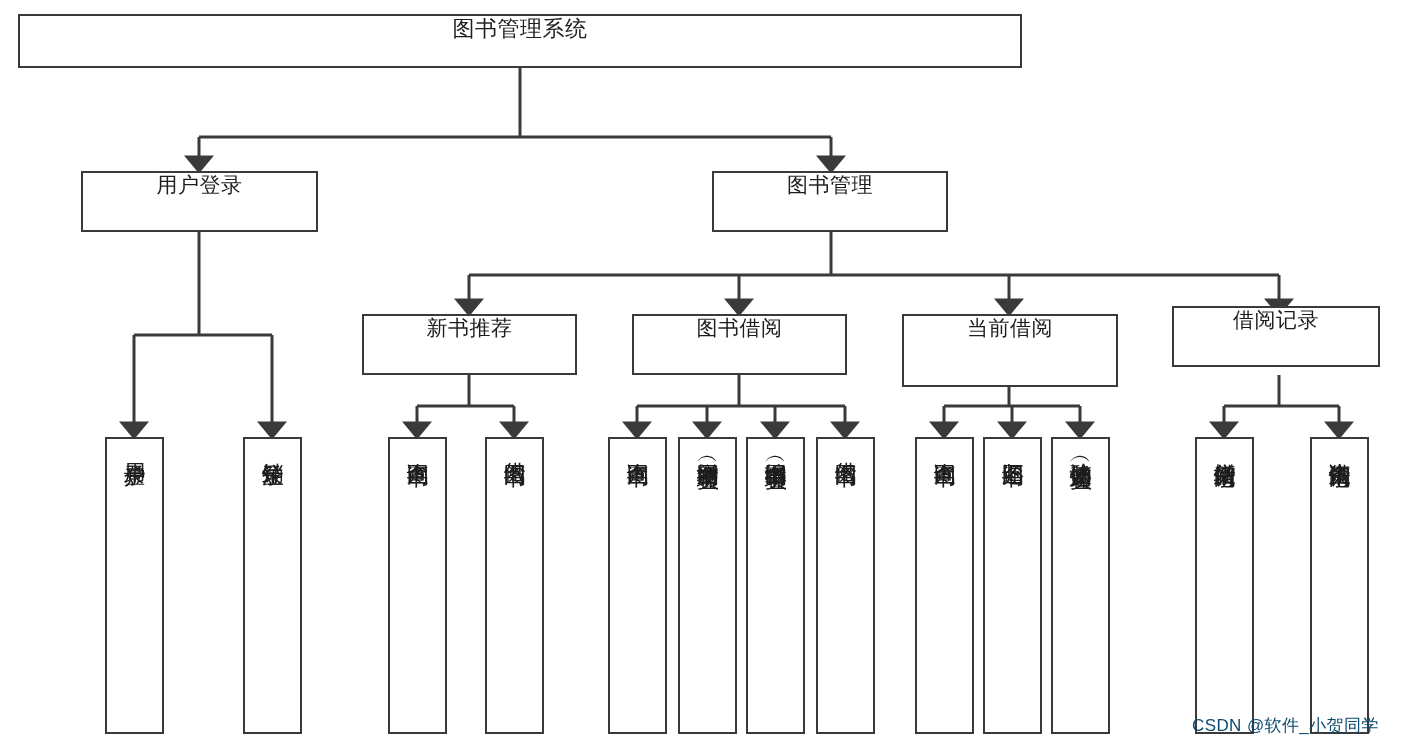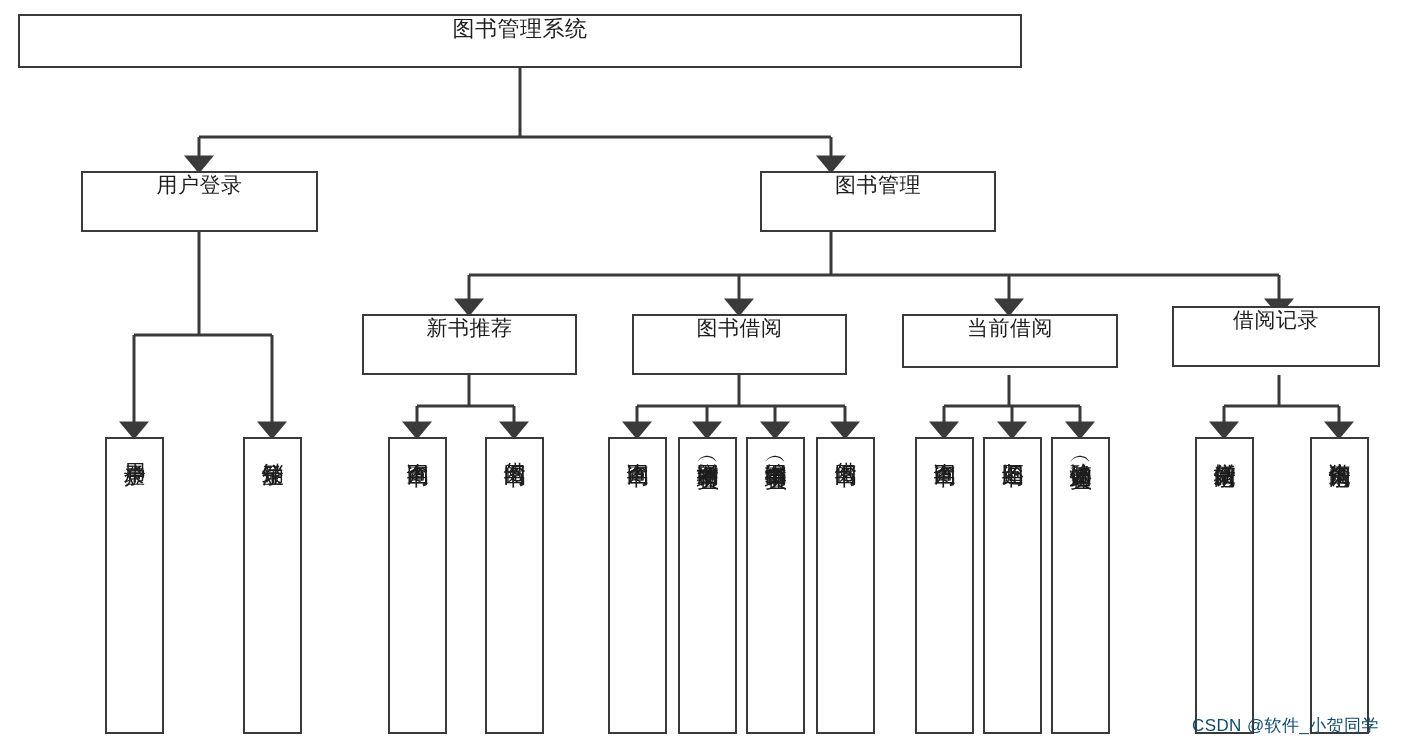--- a/index.html
+++ b/index.html
@@ -123,31 +123,31 @@
     </g>
   </svg>
 
   <div class="node horiz root" style="left: 18px; top: 14px; width: 1004px; height: 54px;">
     <span class="label">图书管理系统</span>
   </div>
 
   <div class="node horiz" style="left: 81px; top: 171px; width: 237px; height: 61px;">
     <span class="label">用户登录</span>
   </div>
-  <div class="node horiz" style="left: 712px; top: 171px; width: 236px; height: 61px; margin-left: 48px;">
+  <div class="node horiz" style="left: 712px; top: 171px; width: 236px; height: 61px;">
     <span class="label">图书管理</span>
   </div>
 
   <div class="node horiz" style="left: 362px; top: 314px; width: 215px; height: 61px;">
     <span class="label">新书推荐</span>
   </div>
   <div class="node horiz" style="left: 632px; top: 314px; width: 215px; height: 61px;">
     <span class="label">图书借阅</span>
   </div>
-  <div class="node horiz" style="left: 902px; top: 314px; width: 216px; height: 54px;">
+  <div class="node horiz" style="left: 902px; top: 314px; width: 216px; height: 73px;">
     <span class="label">当前借阅</span>
   </div>
   <div class="node horiz" style="left: 1172px; top: 306px; width: 208px; height: 61px;">
     <span class="label">借阅记录</span>
   </div>
 
   <div class="node vert" style="left: 105px; top: 437px; width: 59px; height: 297px;">
     <span class="label">用户登录</span>
   </div>
   <div class="node vert" style="left: 243px; top: 437px; width: 59px; height: 297px;">

